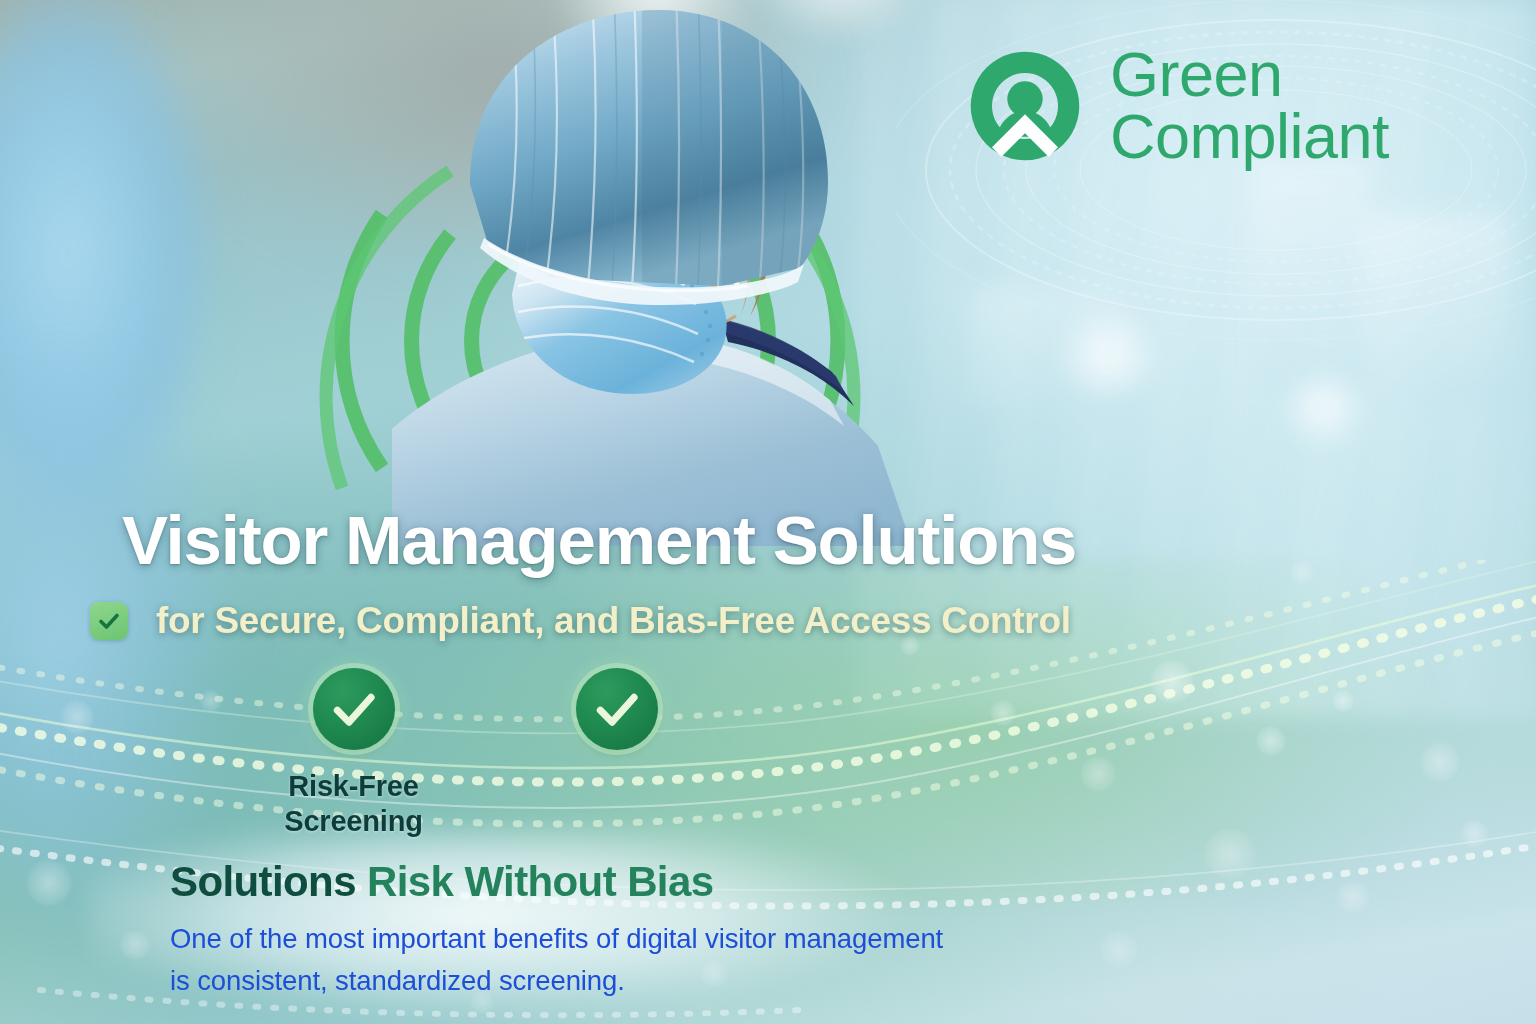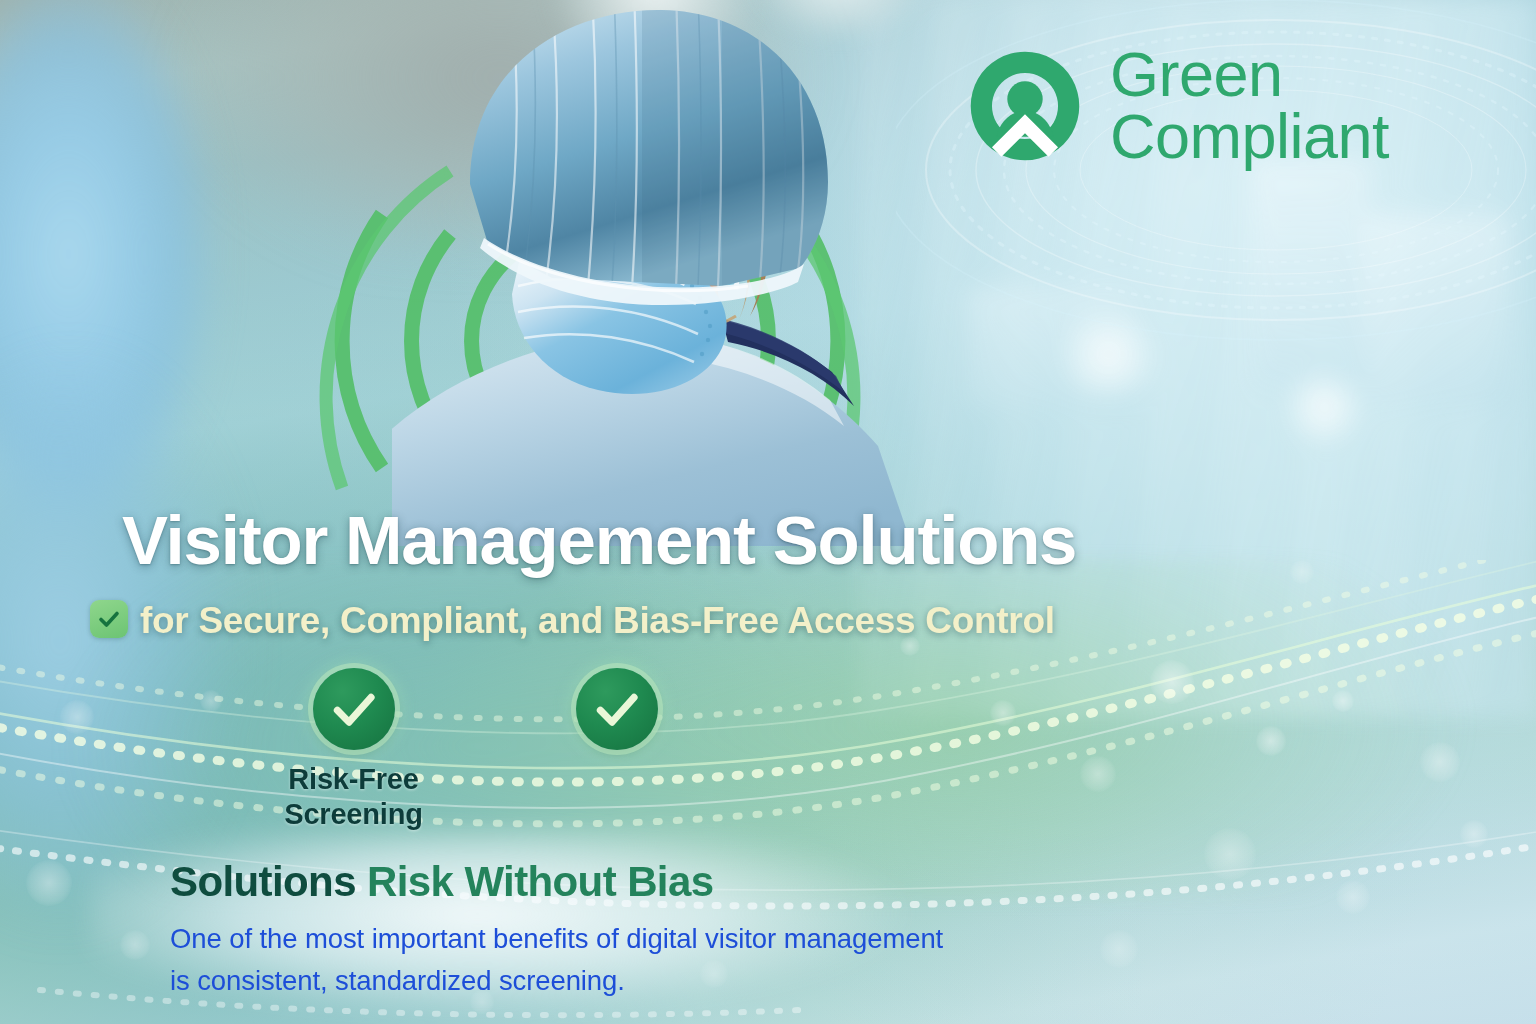--- a/index.html
+++ b/index.html
@@ -176,22 +176,22 @@
     color: #ffffff;
     text-shadow: 0 2px 10px rgba(18,55,66,0.38), 0 1px 2px rgba(18,55,66,0.3);
     white-space: nowrap;
     margin-left: 38px;
   }
   .subhead-row {
     position: absolute;
     left: 90px;
     top: 600px;
     display: flex;
-    align-items: flex-start;
-    gap: 12px;
+    align-items: center;
+    gap: 28px;
   }
   .check-box {
     width: 38px; height: 38px;
     border-radius: 9px;
     background: linear-gradient(160deg, #8fd68c, #6cc473);
     display: flex; align-items: center; justify-content: center;
     flex: none;
     box-shadow: 0 1px 4px rgba(20,60,50,0.25);
   }
   .check-box svg { width: 24px; height: 24px; display: block; }
@@ -219,21 +219,21 @@
     border-radius: 50%;
     background: radial-gradient(circle at 36% 28%, #2e9a5d 0%, #1f8a50 45%, #15713f 100%);
     display: flex; align-items: center; justify-content: center;
     box-shadow:
       0 0 0 5px rgba(186,232,190,0.55),
       0 0 16px 6px rgba(160,225,180,0.42),
       0 4px 10px rgba(12,56,38,0.3);
   }
   .feature-icon svg { width: 50px; height: 50px; display: block; }
   .feature-label {
-    margin-top: 12px;
+    margin-top: 19px;
     text-align: center;
     font-size: 29px;
     font-weight: 700;
     line-height: 1.22;
     letter-spacing: -0.2px;
     color: #0d3c3a;
     text-shadow: 0 1px 3px rgba(255,255,255,0.45);
     white-space: pre-line;
   }
 

